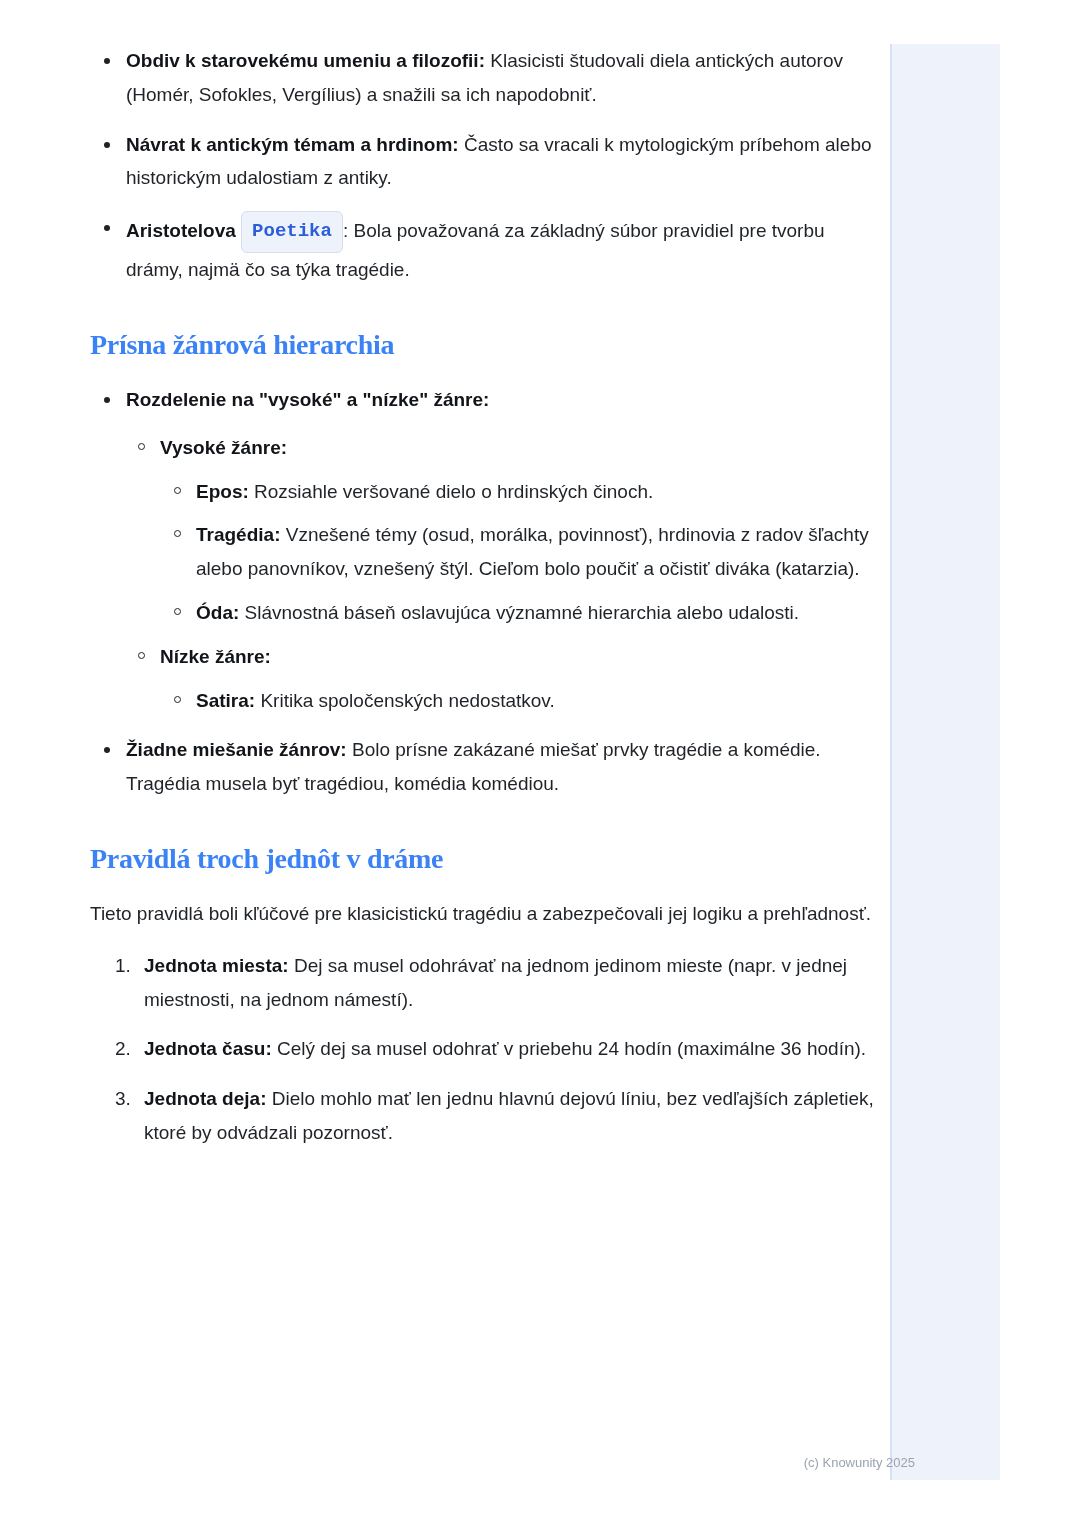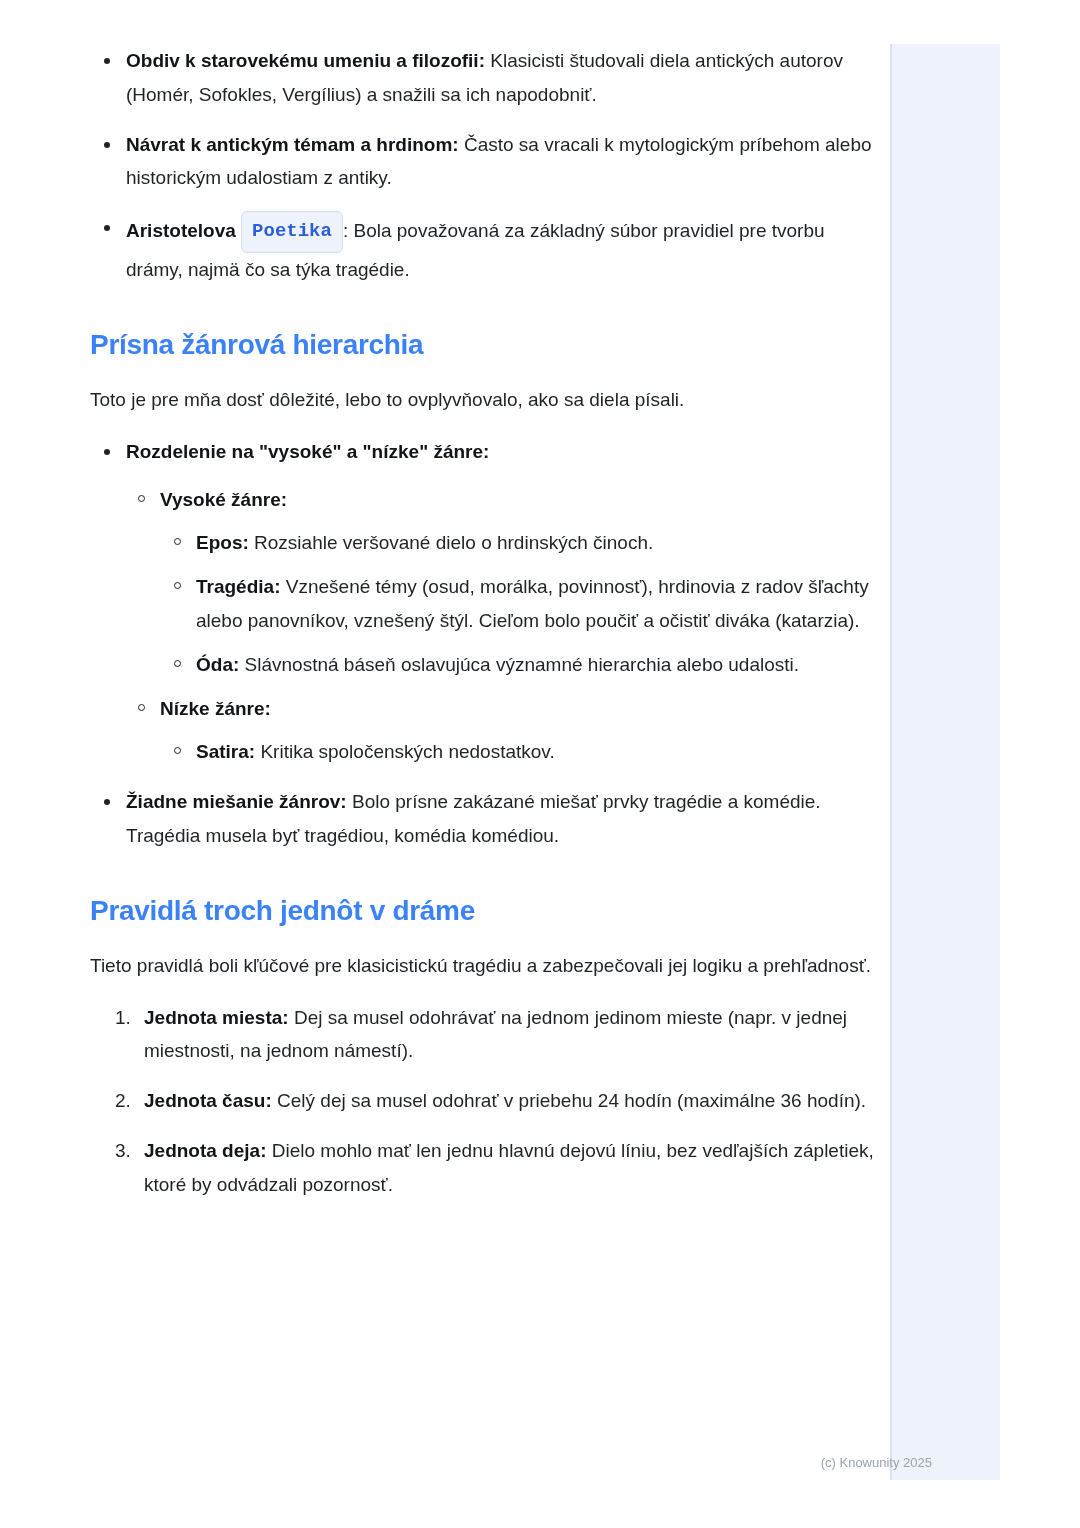--- a/index.html
+++ b/index.html
@@ -43,20 +43,21 @@
     margin: 18px 0 18px 0;
     color: #1f2328;
     font-weight: 400;
   }
   h2.section-title {
     color: #3b82f6;
     font-size: 28px;
     font-weight: bold;
     margin: 42px 0 22px 0;
     letter-spacing: -0.3px;
+    font-family: Liberation Serif, serif;
   }
   ul.bullets {
     list-style: none;
     margin: 0;
     padding: 0;
   }
   ul.bullets > li {
     position: relative;
     padding-left: 36px;
     font-size: 19px;
@@ -146,21 +147,21 @@
     border: 1px solid #d4ddf2;
     border-radius: 6px;
     padding: 3px 10px;
     color: #2b5fd9;
     font-weight: bold;
     display: inline-block;
     vertical-align: 1px;
   }
   .footer-note {
     position: absolute;
-    right: 68px;
+    right: 85px;
     bottom: 58px;
     font-size: 13px;
     color: #9aa3ae;
     z-index: 3;
   }
 </style>
 </head>
 <body>
 
 <div class="page">
@@ -177,21 +178,20 @@
         <span class="lbl">Návrat k antickým témam a hrdinom:</span><span> Často sa vracali k mytologickým príbehom alebo historickým udalostiam z antiky.</span>
       </li>
       <li>
         <span class="lbl">Aristotelova</span>
         <code class="inline-code">Poetika</code><span>: Bola považovaná za základný súbor pravidiel pre tvorbu drámy, najmä čo sa týka tragédie.</span>
       </li>
     </ul>
 
     <h2 class="section-title">Prísna žánrová hierarchia</h2>
 
-    <p class="para">Toto je pre mňa dosť dôležité, lebo to ovplyvňovalo, ako sa diela písali.</p>
 
     <ul class="bullets">
       <li>
         <span class="lbl">Rozdelenie na "vysoké" a "nízke" žánre:</span>
 
         <ul class="sub1">
           <li>
             <span class="lbl">Vysoké žánre:</span>
             <ul class="sub2">
               <li>

